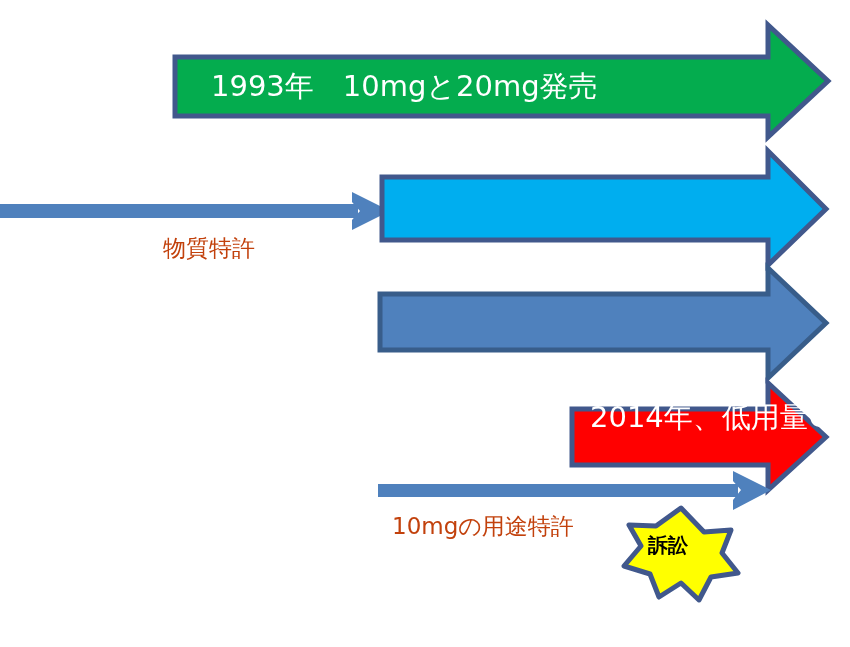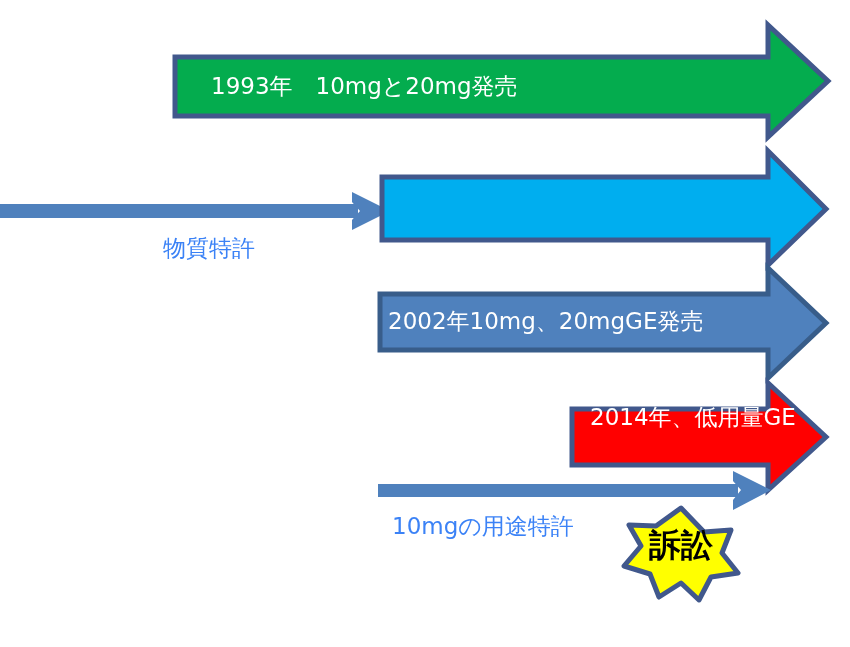--- a/index.html
+++ b/index.html
@@ -21,43 +21,42 @@
     position: absolute;
     left: 0;
     top: 0;
     width: 850px;
     height: 647px;
   }
   .arrow-label {
     position: absolute;
     color: #ffffff;
     font-family: "DejaVu Sans", "Liberation Sans", sans-serif;
-    font-size: 23px;
+    font-size: 29px;
     line-height: 30px;
     white-space: pre;
     letter-spacing: 0px;
     pointer-events: none;
   }
   .plain-label {
     position: absolute;
-    color: #3b82f6;
+    color: #c2410c;
     font-family: "DejaVu Sans", "Liberation Sans", sans-serif;
     font-size: 23px;
     line-height: 28px;
     white-space: pre;
   }
   .star-label {
     position: absolute;
     color: #000000;
     font-family: "DejaVu Sans", "Liberation Sans", sans-serif;
-    font-size: 32px;
+    font-size: 20px;
     font-weight: 700;
     line-height: 28px;
     white-space: pre;
-    text-align: center;
   }
   .lbl-green   { left: 211px; top: 71px; }
   .lbl-cyan    { left: 392px; top: 178px; }
   .lbl-steel   { left: 388px; top: 306px; }
   .lbl-red     { left: 590px; top: 402px; }
   .lbl-subst   { left: 163px; top: 234px; }
   .lbl-use     { left: 392px; top: 512px; }
   .lbl-suit    { left: 648px; top: 531px; width: 66px; }
 </style>
 </head>
@@ -95,21 +94,20 @@
 
     <g>
       <polygon points="681,508 704,532 731,530 722,553 738,573 711,577 699,600 681,583 659,597 650,574 624,566 641,546 629,525 656,526" fill="#FFFF00" stroke="#41588C" stroke-width="5" stroke-linejoin="round"></polygon>
     </g>
 
   </svg>
 
   <div class="arrow-label lbl-green">1993年　10mgと20mg発売</div>
 
 
-  <div class="arrow-label lbl-steel">2002年10mg、20mgGE発売</div>
 
   <div class="arrow-label lbl-red">2014年、低用量GE</div>
 
   <div class="plain-label lbl-subst">物質特許</div>
 
   <div class="plain-label lbl-use">10mgの用途特許</div>
 
   <div class="star-label lbl-suit">訴訟</div>
 
 </div>

